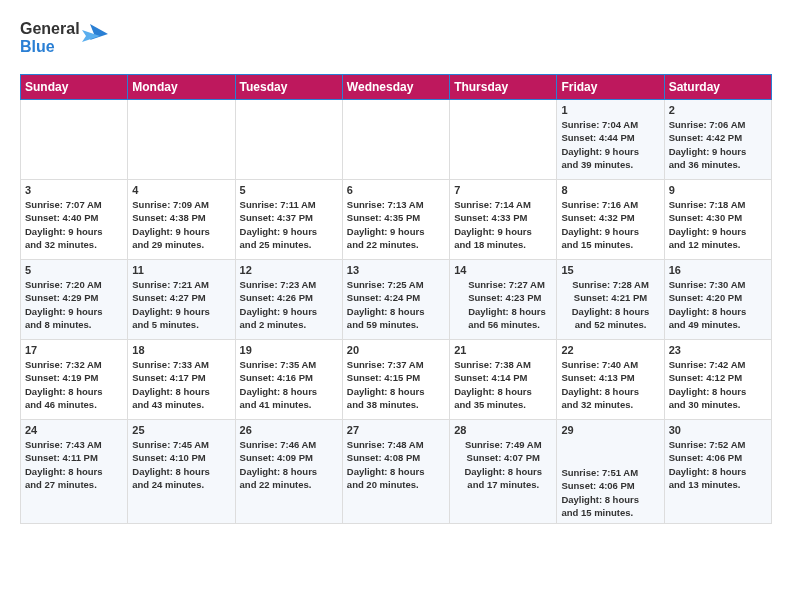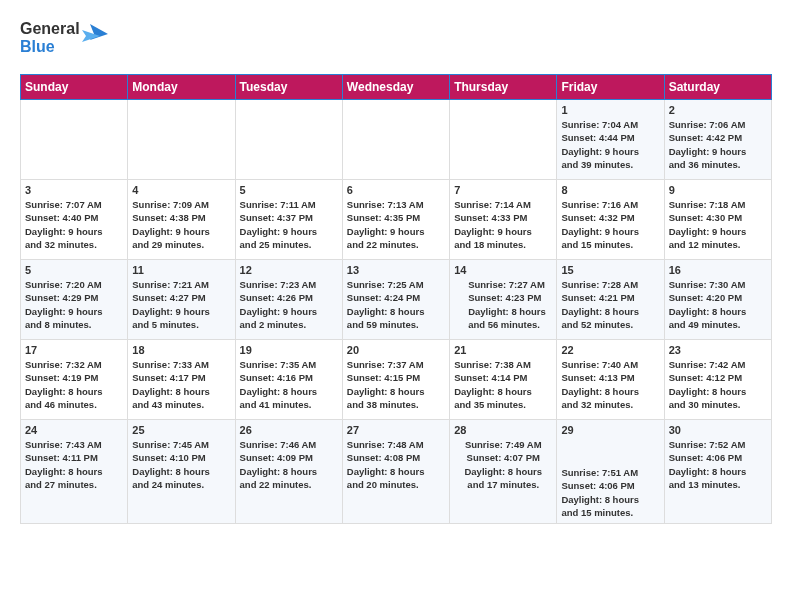--- a/index.html
+++ b/index.html
@@ -224,21 +224,21 @@
           </td>
           <td>
             <span class="day-num">14</span>
             <div class="day-info" style="white-space: pre-line; margin-left: 14px;">Sunrise: 7:27 AM
 Sunset: 4:23 PM
 Daylight: 8 hours
 and 56 minutes.</div>
           </td>
           <td>
             <span class="day-num">15</span>
-            <div class="day-info" style="white-space: pre-line;">Sunrise: 7:28 AM
+            <div class="day-info" style="white-space: pre-line; text-align: center;">Sunrise: 7:28 AM
 Sunset: 4:21 PM
 Daylight: 8 hours
 and 52 minutes.</div>
           </td>
           <td>
             <span class="day-num">16</span>
             <div class="day-info" style="white-space: pre-line;">Sunrise: 7:30 AM
 Sunset: 4:20 PM
 Daylight: 8 hours
 and 49 minutes.</div>

